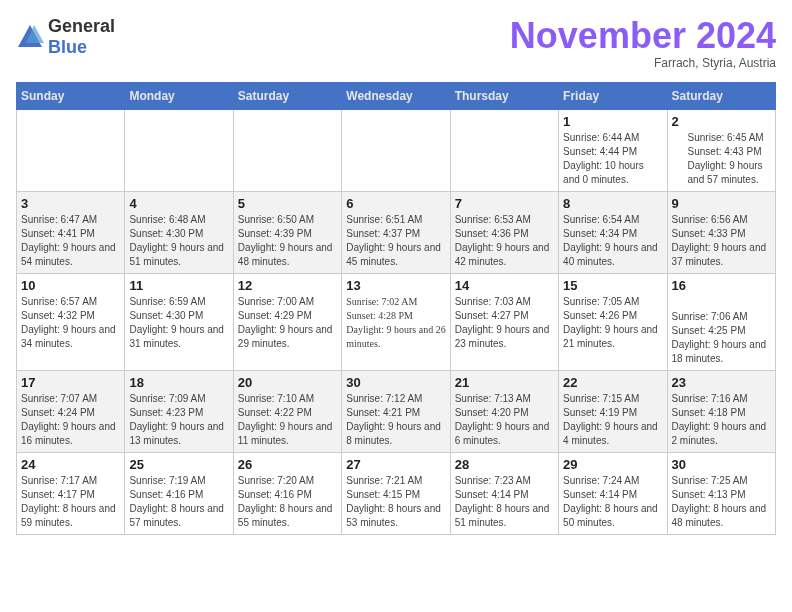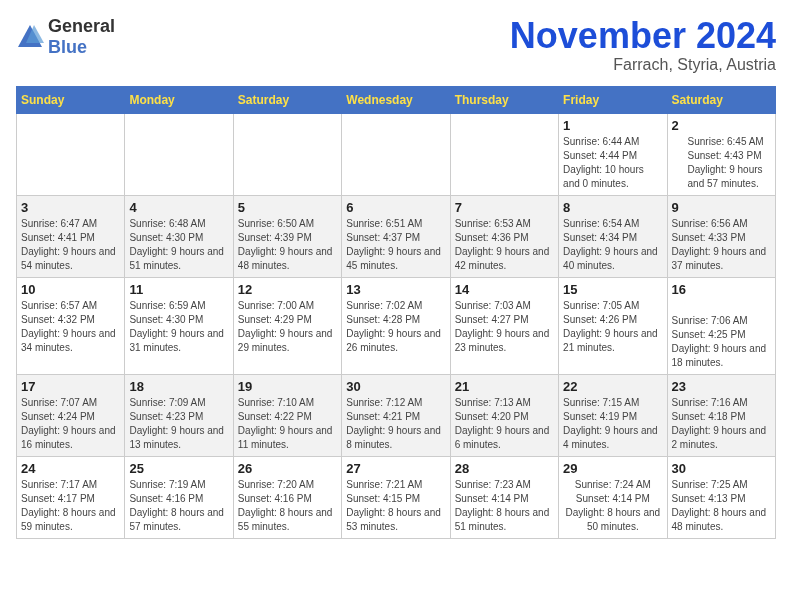--- a/index.html
+++ b/index.html
@@ -34,35 +34,35 @@
     .logo-icon {
       width: 28px;
       height: 28px;
     }
     .title-area {
       text-align: right;
     }
     .month-title {
       font-size: 36px;
       font-weight: bold;
-      color: #1d4ed8;
+      color: #8b5cf6;
       line-height: 1.1;
     }
     .location-title {
-      font-size: 16px;
+      font-size: 12px;
       color: #555;
     }
     table {
       width: 100%;
       border-collapse: collapse;
       table-layout: fixed;
     }
     thead tr th {
       background-color: #4472c4;
-      color: #fde047;
+      color: #e5e5e5;
       font-size: 12px;
       font-weight: bold;
       padding: 6px 4px;
       text-align: left;
       border: 1px solid #4472c4;
     }
     tbody tr td {
       vertical-align: top;
       border: 1px solid #ccc;
       padding: 4px;
@@ -200,21 +200,21 @@
 Daylight: 9 hours and 31 minutes.</div>
         </td>
         <td>
           <span class="day-num">12</span>
           <div class="day-info" style="white-space: pre-line;">Sunrise: 7:00 AM
 Sunset: 4:29 PM
 Daylight: 9 hours and 29 minutes.</div>
         </td>
         <td>
           <span class="day-num">13</span>
-          <div class="day-info" style="white-space: pre-line;">Sunrise: 7:02 AM
+          <div class="day-info" style="white-space: pre-line; font-family: Liberation Serif, serif;">Sunrise: 7:02 AM
 Sunset: 4:28 PM
 Daylight: 9 hours and 26 minutes.</div>
         </td>
         <td>
           <span class="day-num">14</span>
           <div class="day-info" style="white-space: pre-line;">Sunrise: 7:03 AM
 Sunset: 4:27 PM
 Daylight: 9 hours and 23 minutes.</div>
         </td>
         <td>
@@ -237,21 +237,21 @@
 Sunset: 4:24 PM
 Daylight: 9 hours and 16 minutes.</div>
         </td>
         <td>
           <span class="day-num">18</span>
           <div class="day-info" style="white-space: pre-line;">Sunrise: 7:09 AM
 Sunset: 4:23 PM
 Daylight: 9 hours and 13 minutes.</div>
         </td>
         <td>
-          <span class="day-num">19</span>
+          <span class="day-num">20</span>
           <div class="day-info" style="white-space: pre-line;">Sunrise: 7:10 AM
 Sunset: 4:22 PM
 Daylight: 9 hours and 11 minutes.</div>
         </td>
         <td>
           <span class="day-num">30</span>
           <div class="day-info" style="white-space: pre-line;">Sunrise: 7:12 AM
 Sunset: 4:21 PM
 Daylight: 9 hours and 8 minutes.</div>
         </td>
@@ -300,21 +300,21 @@
 Daylight: 8 hours and 53 minutes.</div>
         </td>
         <td>
           <span class="day-num">28</span>
           <div class="day-info" style="white-space: pre-line;">Sunrise: 7:23 AM
 Sunset: 4:14 PM
 Daylight: 8 hours and 51 minutes.</div>
         </td>
         <td>
           <span class="day-num">29</span>
-          <div class="day-info" style="white-space: pre-line; text-align: center;">Sunrise: 7:24 AM
+          <div class="day-info" style="white-space: pre-line;">Sunrise: 7:24 AM
 Sunset: 4:14 PM
 Daylight: 8 hours and 50 minutes.</div>
         </td>
         <td>
           <span class="day-num">30</span>
           <div class="day-info" style="white-space: pre-line;">Sunrise: 7:25 AM
 Sunset: 4:13 PM
 Daylight: 8 hours and 48 minutes.</div>
         </td>
       </tr>

